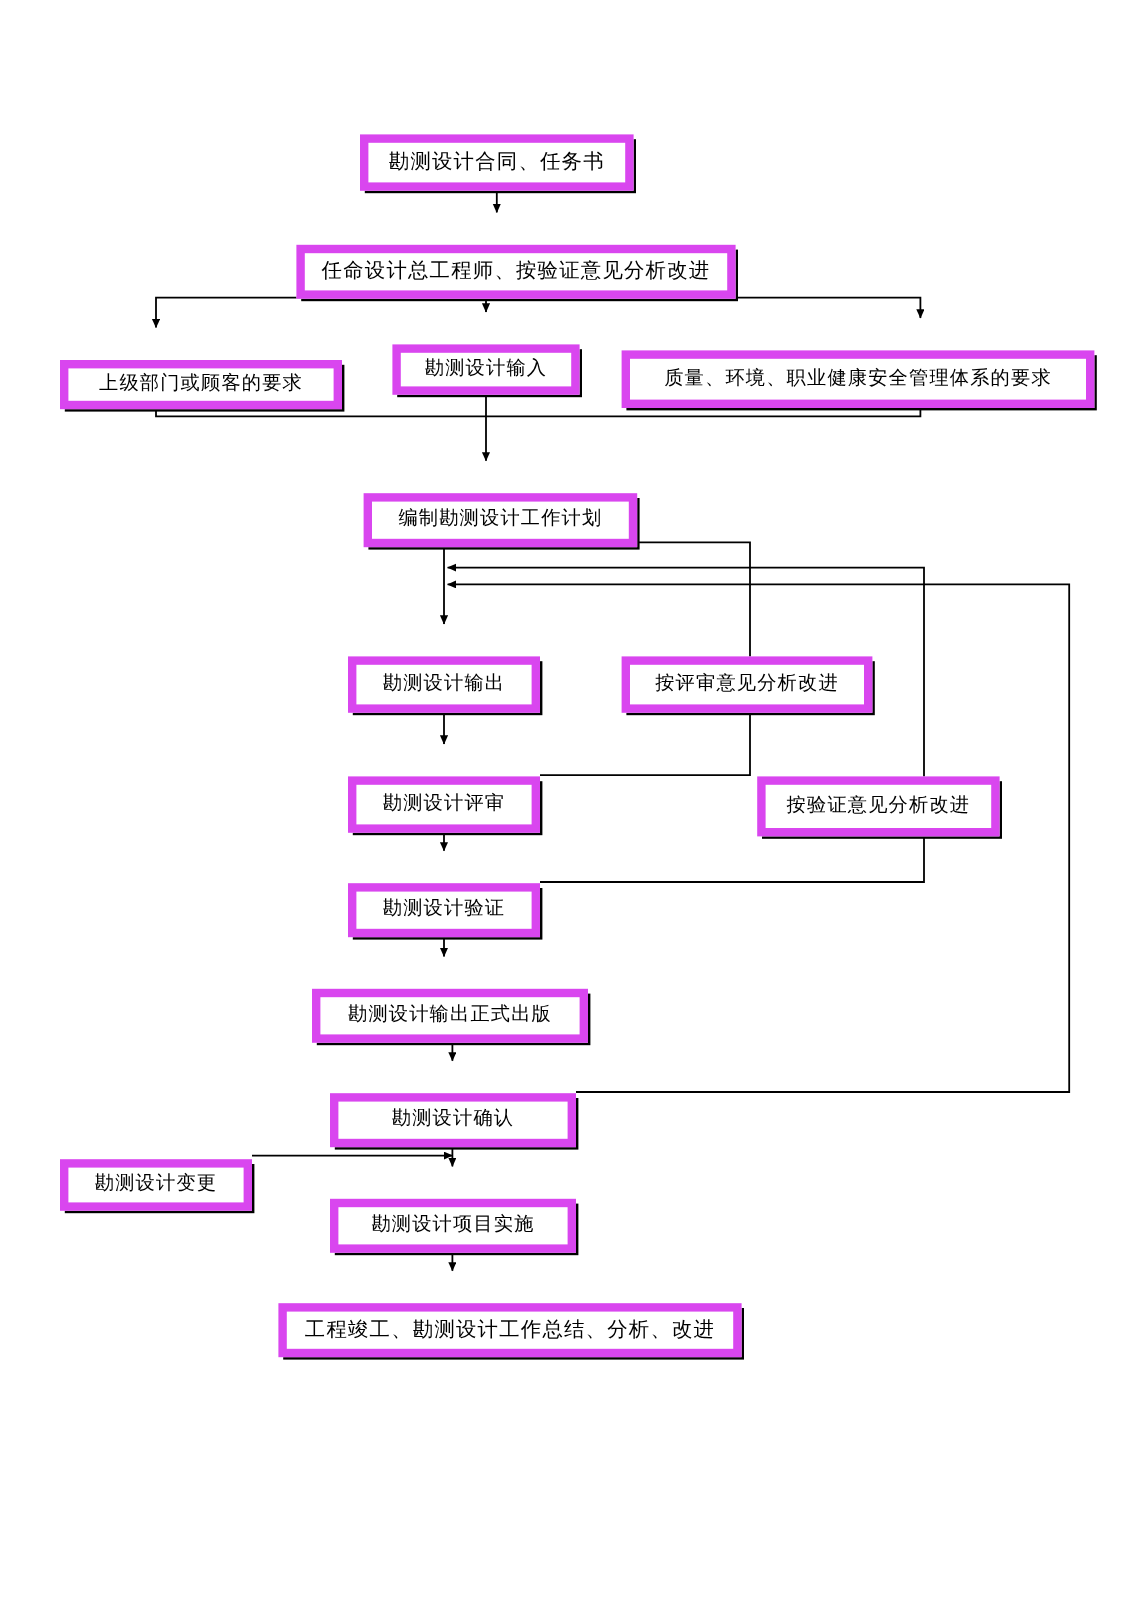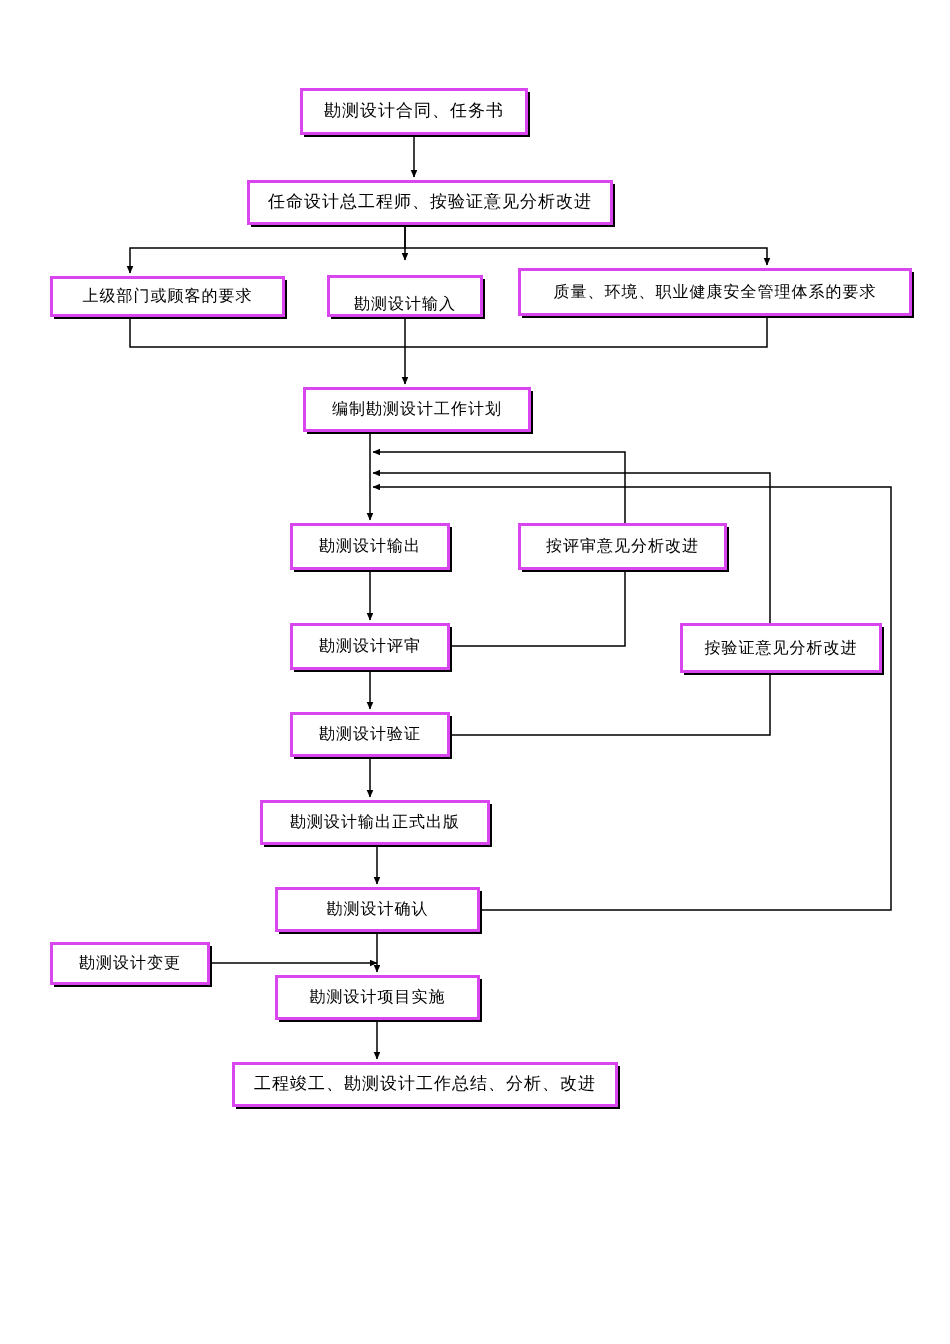--- a/index.html
+++ b/index.html
@@ -3,30 +3,31 @@
 <meta charset="utf-8">
 <style>
   html,body{margin:0;padding:0;background:#ffffff;}
   body{font-family:"Liberation Serif","DejaVu Serif",serif;}
   #canvas{position:relative;width:950px;height:1344px;background:#ffffff;overflow:hidden;}
   svg#wires{position:absolute;left:0;top:0;width:950px;height:1344px;}
   .node{
     position:absolute;
     box-sizing:border-box;
     background:#ffffff;
-    border:3px solid #d946ef;
+    border:7px solid #d946ef;
     box-shadow:3px 3px 0 -1px #000000;
     display:flex;
     align-items:center;
     justify-content:center;
     text-align:center;
     color:#000000;
     letter-spacing:1px;
     line-height:1.18;
     z-index:3;
+    margin-top:24px;
   }
   .node .lbl{display:block;width:100%;}
   .ov{overflow:visible;}
   .ov .lbl{white-space:normal;}
 </style>
 </head>
 <body>
 
 <div id="canvas">
 
@@ -65,21 +66,21 @@
   </div>
 
   <div class="node ov" style="left:247px;top:180px;width:366px;height:45px;font-size:17px;">
     <span class="lbl">任命设计总工程师、按验证意见分析改进</span>
   </div>
 
   <div class="node" style="left:50px;top:276px;width:235px;height:41px;font-size:16px;">
     <span class="lbl">上级部门或顾客的要求</span>
   </div>
 
-  <div class="node" style="left:327px;top:275px;width:156px;height:42px;font-size:16px;align-items:flex-end;">
+  <div class="node" style="left:327px;top:263px;width:156px;height:42px;font-size:16px;">
     <span class="lbl">勘测设计输入</span>
   </div>
 
   <div class="node" style="left:518px;top:268px;width:394px;height:48px;font-size:16px;">
     <span class="lbl">质量、环境、职业健康安全管理体系的要求</span>
   </div>
 
   <div class="node" style="left:303px;top:387px;width:228px;height:45px;font-size:16px;">
     <span class="lbl">编制勘测设计工作计划</span>
   </div>
@@ -89,21 +90,21 @@
   </div>
 
   <div class="node" style="left:518px;top:523px;width:209px;height:47px;font-size:16px;">
     <span class="lbl">按评审意见分析改进</span>
   </div>
 
   <div class="node" style="left:290px;top:623px;width:160px;height:47px;font-size:16px;justify-content:center;">
     <span class="lbl">勘测设计评审</span>
   </div>
 
-  <div class="node" style="left:680px;top:623px;width:202px;height:50px;font-size:16px;">
+  <div class="node" style="left:631px;top:623px;width:202px;height:50px;font-size:16px;">
     <span class="lbl">按验证意见分析改进</span>
   </div>
 
   <div class="node" style="left:290px;top:712px;width:160px;height:45px;font-size:16px;">
     <span class="lbl">勘测设计验证</span>
   </div>
 
 
   <div class="node" style="left:260px;top:800px;width:230px;height:45px;font-size:16px;">
     <span class="lbl">勘测设计输出正式出版</span>

